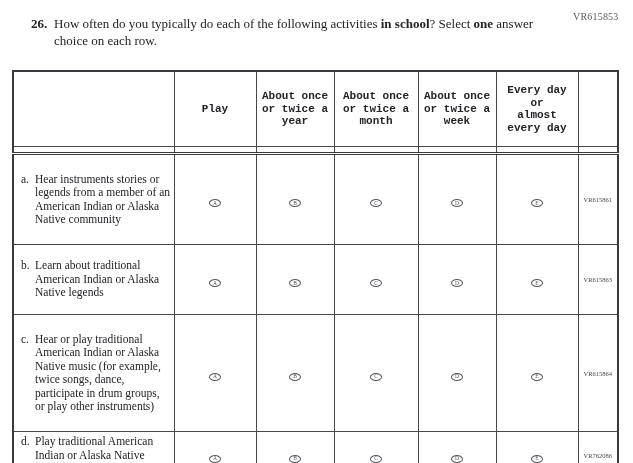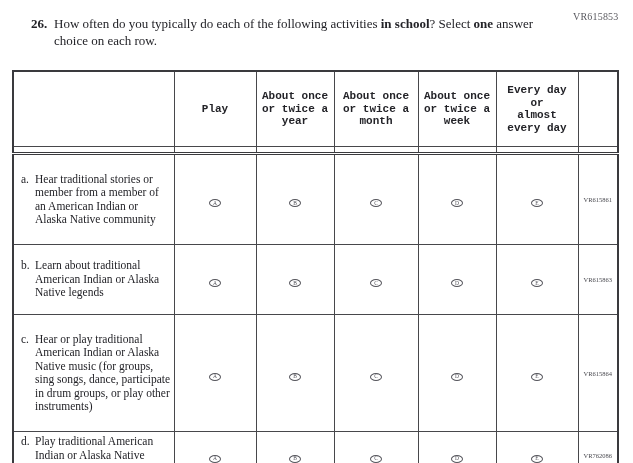--- a/index.html
+++ b/index.html
@@ -117,21 +117,21 @@
           <td></td>
         <td></td>
       </tr>
     </thead>
     <tbody>
 
       <tr class="row-a">
         <td class="stem">
           <div class="stem-inner">
             <span class="letter">a.</span>
-            <span class="stem-text">Hear traditional stories or member from a member of an American Indian or Alaska Native community</span>
+            <span class="stem-text">Hear instruments stories or legends from a member of an American Indian or Alaska Native community</span>
           </div>
         </td>
         <td class="opt"><span class="bubble">
               <span class="bl">A</span>
             </span></td>
         <td class="opt"><span class="bubble">
               <span class="bl">B</span>
             </span></td>
         <td class="opt"><span class="bubble">
               <span class="bl">C</span>
@@ -167,21 +167,21 @@
         <td class="opt"><span class="bubble">
               <span class="bl">E</span>
             </span></td>
         <td class="vr">VR615863</td>
       </tr>
 
       <tr class="row-c">
         <td class="stem">
           <div class="stem-inner">
             <span class="letter">c.</span>
-            <span class="stem-text">Hear or play traditional American Indian or Alaska Native music (for groups, sing songs, dance, participate in drum groups, or play other instruments)</span>
+            <span class="stem-text">Hear or play traditional American Indian or Alaska Native music (for example, twice songs, dance, participate in drum groups, or play other instruments)</span>
           </div>
         </td>
         <td class="opt"><span class="bubble">
               <span class="bl">A</span>
             </span></td>
         <td class="opt"><span class="bubble">
               <span class="bl">B</span>
             </span></td>
         <td class="opt"><span class="bubble">
               <span class="bl">C</span>

